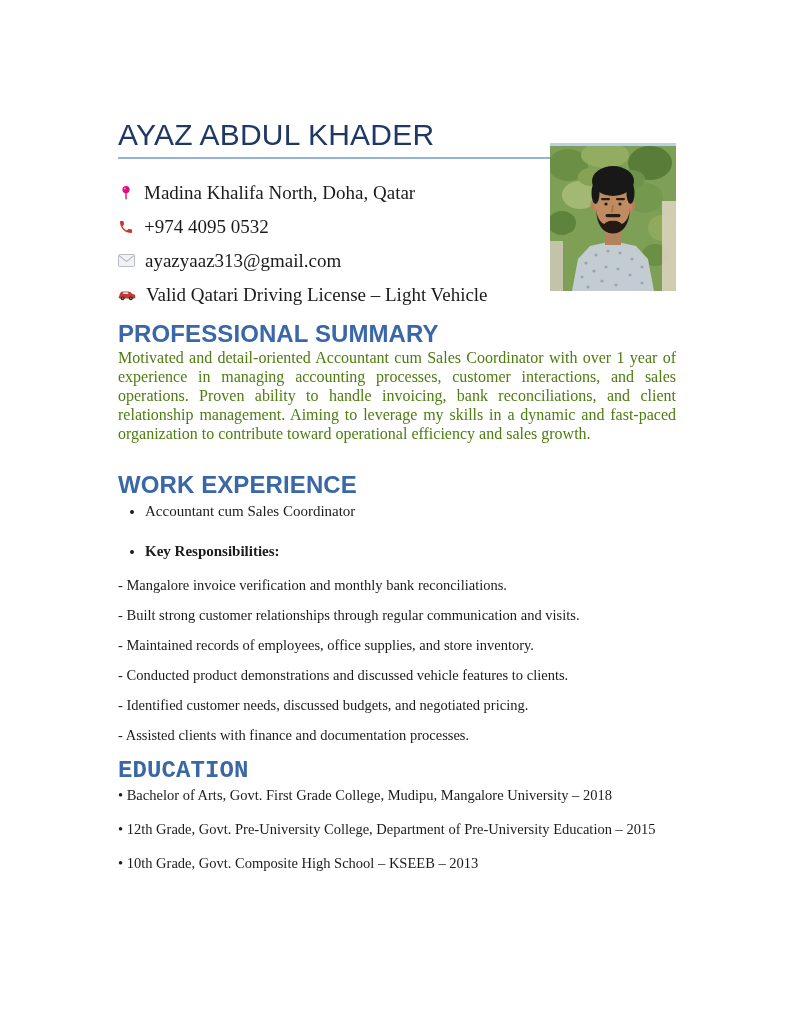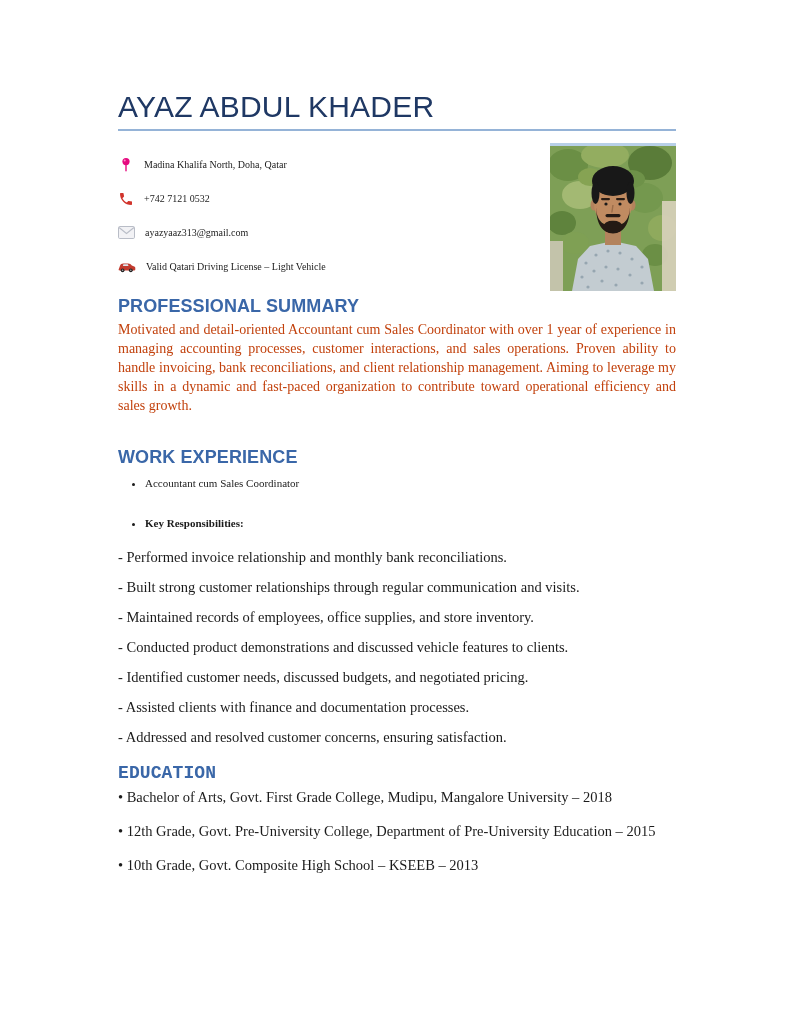--- a/index.html
+++ b/index.html
@@ -1,55 +1,55 @@
 <!DOCTYPE html>
 <html><head>
 <meta charset="utf-8">
 <style>
   html,body { margin:0; padding:0; background:#ffffff; }
   body {
     width:791px; height:1024px; position:relative; overflow:hidden;
     font-family:"Liberation Serif", serif; color:#1b1b1b;
   }
-  .content { box-sizing:border-box; padding:92px 115px 0 118px; }
+  .content { box-sizing:border-box; padding:120px 115px 0 118px; }
 
   .title {
     font-family:"Liberation Sans", sans-serif;
     font-size:30px; font-weight:400; line-height:30px;
     color:#1F3864; margin:0; letter-spacing:.2px;
   }
   .rule { border:none; border-top:2px solid #95B3D7; margin:7px 0 0 0; }
 
   .contact { margin-top:24px; }
   .contact-row {
     display:flex; align-items:center; gap:10px;
     height:19px; margin-bottom:15px;
-    font-size:10px; line-height:19px; white-space:nowrap;
+    font-size:19px; line-height:19px; white-space:nowrap;
   }
   .contact-row svg { flex:0 0 auto; display:block; }
 
   .photo {
     position:absolute; left:550px; top:143px; width:126px; height:148px;
     display:block;
   }
 
   h2 {
     font-family:"Liberation Sans", sans-serif;
-    font-size:18px; font-weight:700; line-height:20px;
+    font-size:24px; font-weight:700; line-height:20px;
     color:#3A67A8; margin:0; letter-spacing:.1px;
   }
   .summary-heading { margin-top:20px; }
   .summary-text {
-    margin:4px 0 0 0; font-size:14px; line-height:19px;
-    text-align:justify; color:#c2410c;
+    margin:4px 0 0 0; font-size:16px; line-height:19px;
+    text-align:justify; color:#4d7c0f;
   }
 
   .work-heading { margin-top:32px; }
   .work-list { margin:7px 0 0 0; padding-left:27px; list-style:disc outside; }
-  .work-list li { font-size:11px; line-height:19px; }
+  .work-list li { font-size:15px; line-height:19px; }
   .role-company { display:block; }
   .kr-item { margin-top:21px; font-weight:700; }
 
   .resp { margin-top:15px; }
   .resp-line {
     font-size:14.5px; line-height:19px; margin-bottom:11px; white-space:nowrap;
   }
 
   .edu-heading { margin-top:16px;font-family:Liberation Mono, monospace; }
   .edu-list { margin-top:5px; }
@@ -76,21 +76,21 @@
       </span>
       <span>Madina Khalifa North, Doha, Qatar</span>
     </div>
 
     <div class="contact-row">
       <span>
         <svg width="16" height="16" viewBox="0 0 24 24">
           <path fill="#D1342C" d="M6.62 10.79c1.44 2.83 3.76 5.14 6.59 6.59l2.2-2.2c.27-.27.67-.36 1.02-.24 1.12.37 2.33.57 3.57.57.55 0 1 .45 1 1V20c0 .55-.45 1-1 1-9.39 0-17-7.61-17-17 0-.55.45-1 1-1h3.5c.55 0 1 .45 1 1 0 1.25.2 2.45.57 3.57.11.35.03.74-.25 1.02l-2.2 2.2z"></path>
         </svg>
       </span>
-      <span>+742 7121 0532</span>
+      <span>+974 4095 0532</span>
     </div>
 
     <div class="contact-row">
       <span>
         <svg width="17" height="13" viewBox="0 0 17 13">
           <rect x="0.5" y="0.5" width="16" height="12" rx="1.2" fill="#F2F2F5" stroke="#B9BDC7"></rect>
           <path d="M1 1.5 L8.5 7.5 L16 1.5" fill="none" stroke="#B9BDC7" stroke-width="1.1"></path>
         </svg>
       </span>
       <span>ayazyaaz313@gmail.com</span>
@@ -118,27 +118,26 @@
   <ul class="work-list">
     <li>
       <span>Accountant cum Sales Coordinator</span>
     </li>
     <li class="kr-item">
       <span>Key Responsibilities:</span>
     </li>
   </ul>
 
   <div class="resp">
-    <div class="resp-line">- Performed invoice relationship and monthly bank reconciliations.</div>
+    <div class="resp-line">- Mangalore invoice verification and monthly bank reconciliations.</div>
     <div class="resp-line">- Built strong customer relationships through regular communication and visits.</div>
     <div class="resp-line">- Maintained records of employees, office supplies, and store inventory.</div>
     <div class="resp-line">- Conducted product demonstrations and discussed vehicle features to clients.</div>
     <div class="resp-line">- Identified customer needs, discussed budgets, and negotiated pricing.</div>
     <div class="resp-line">- Assisted clients with finance and documentation processes.</div>
-    <div class="resp-line">- Addressed and resolved customer concerns, ensuring satisfaction.</div>
   </div>
 
   <h2 class="edu-heading">EDUCATION</h2>
   <div class="edu-list">
     <div class="edu-item">• Bachelor of Arts, Govt. First Grade College, Mudipu, Mangalore University – 2018</div>
     <div class="edu-item">• 12th Grade, Govt. Pre-University College, Department of Pre-University Education – 2015</div>
     <div class="edu-item">• 10th Grade, Govt. Composite High School – KSEEB – 2013</div>
   </div>
 
 </div>

